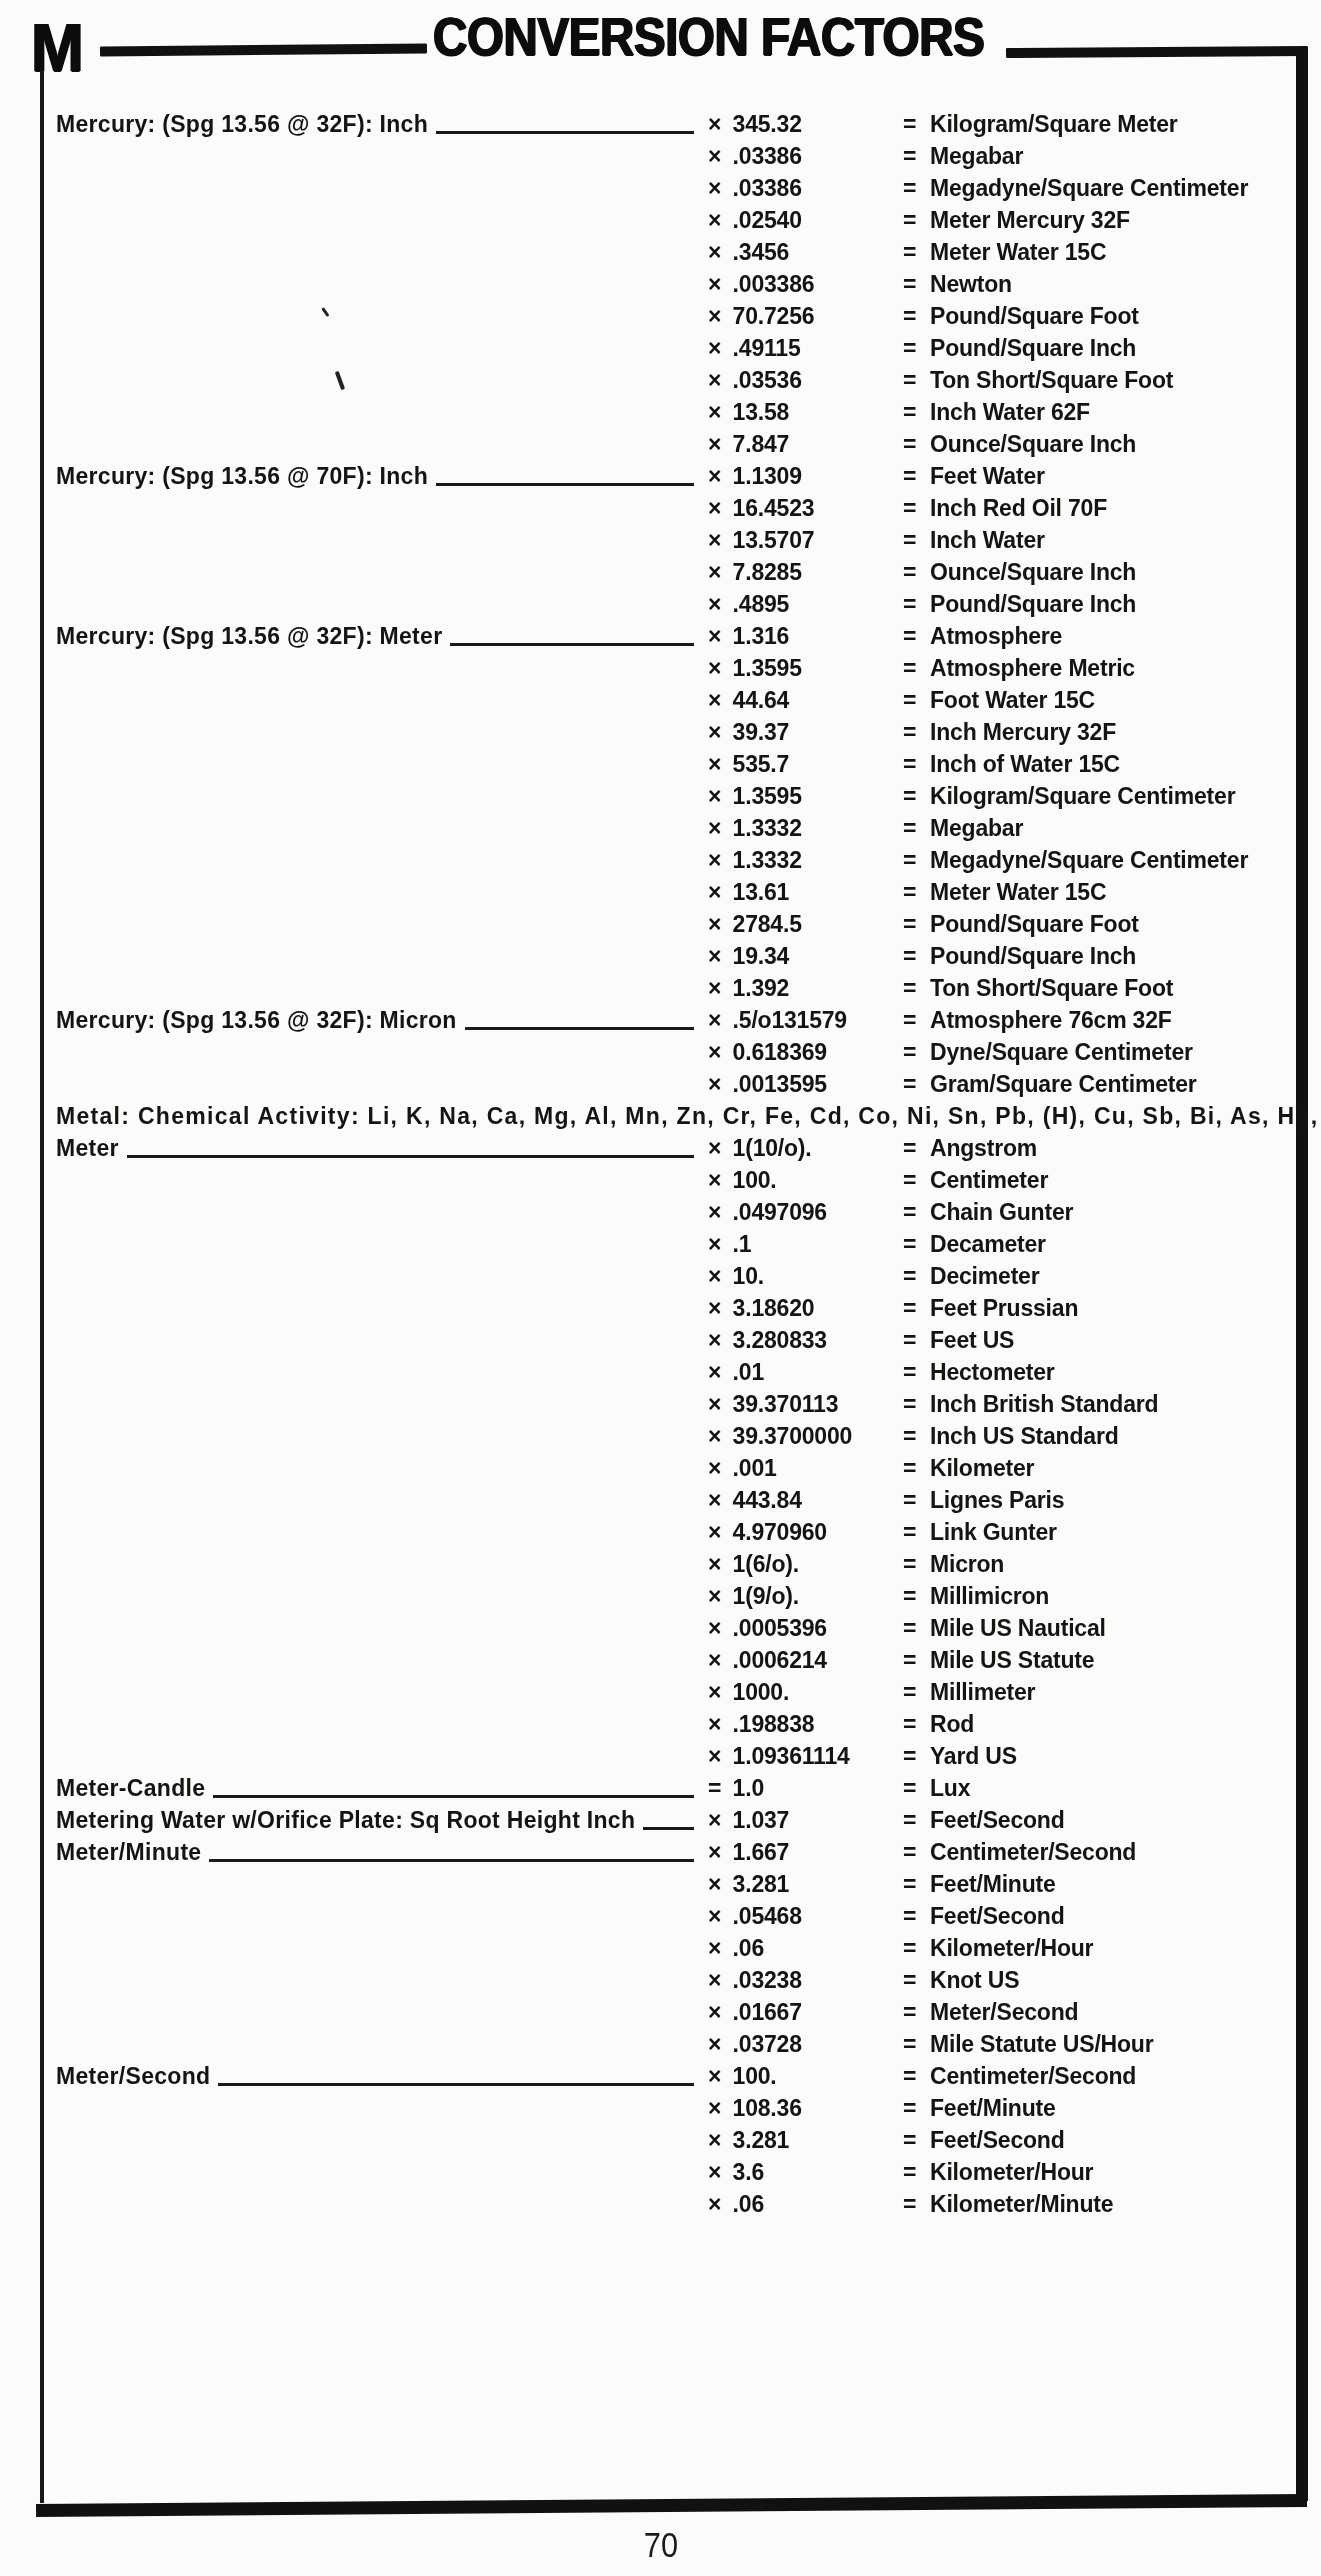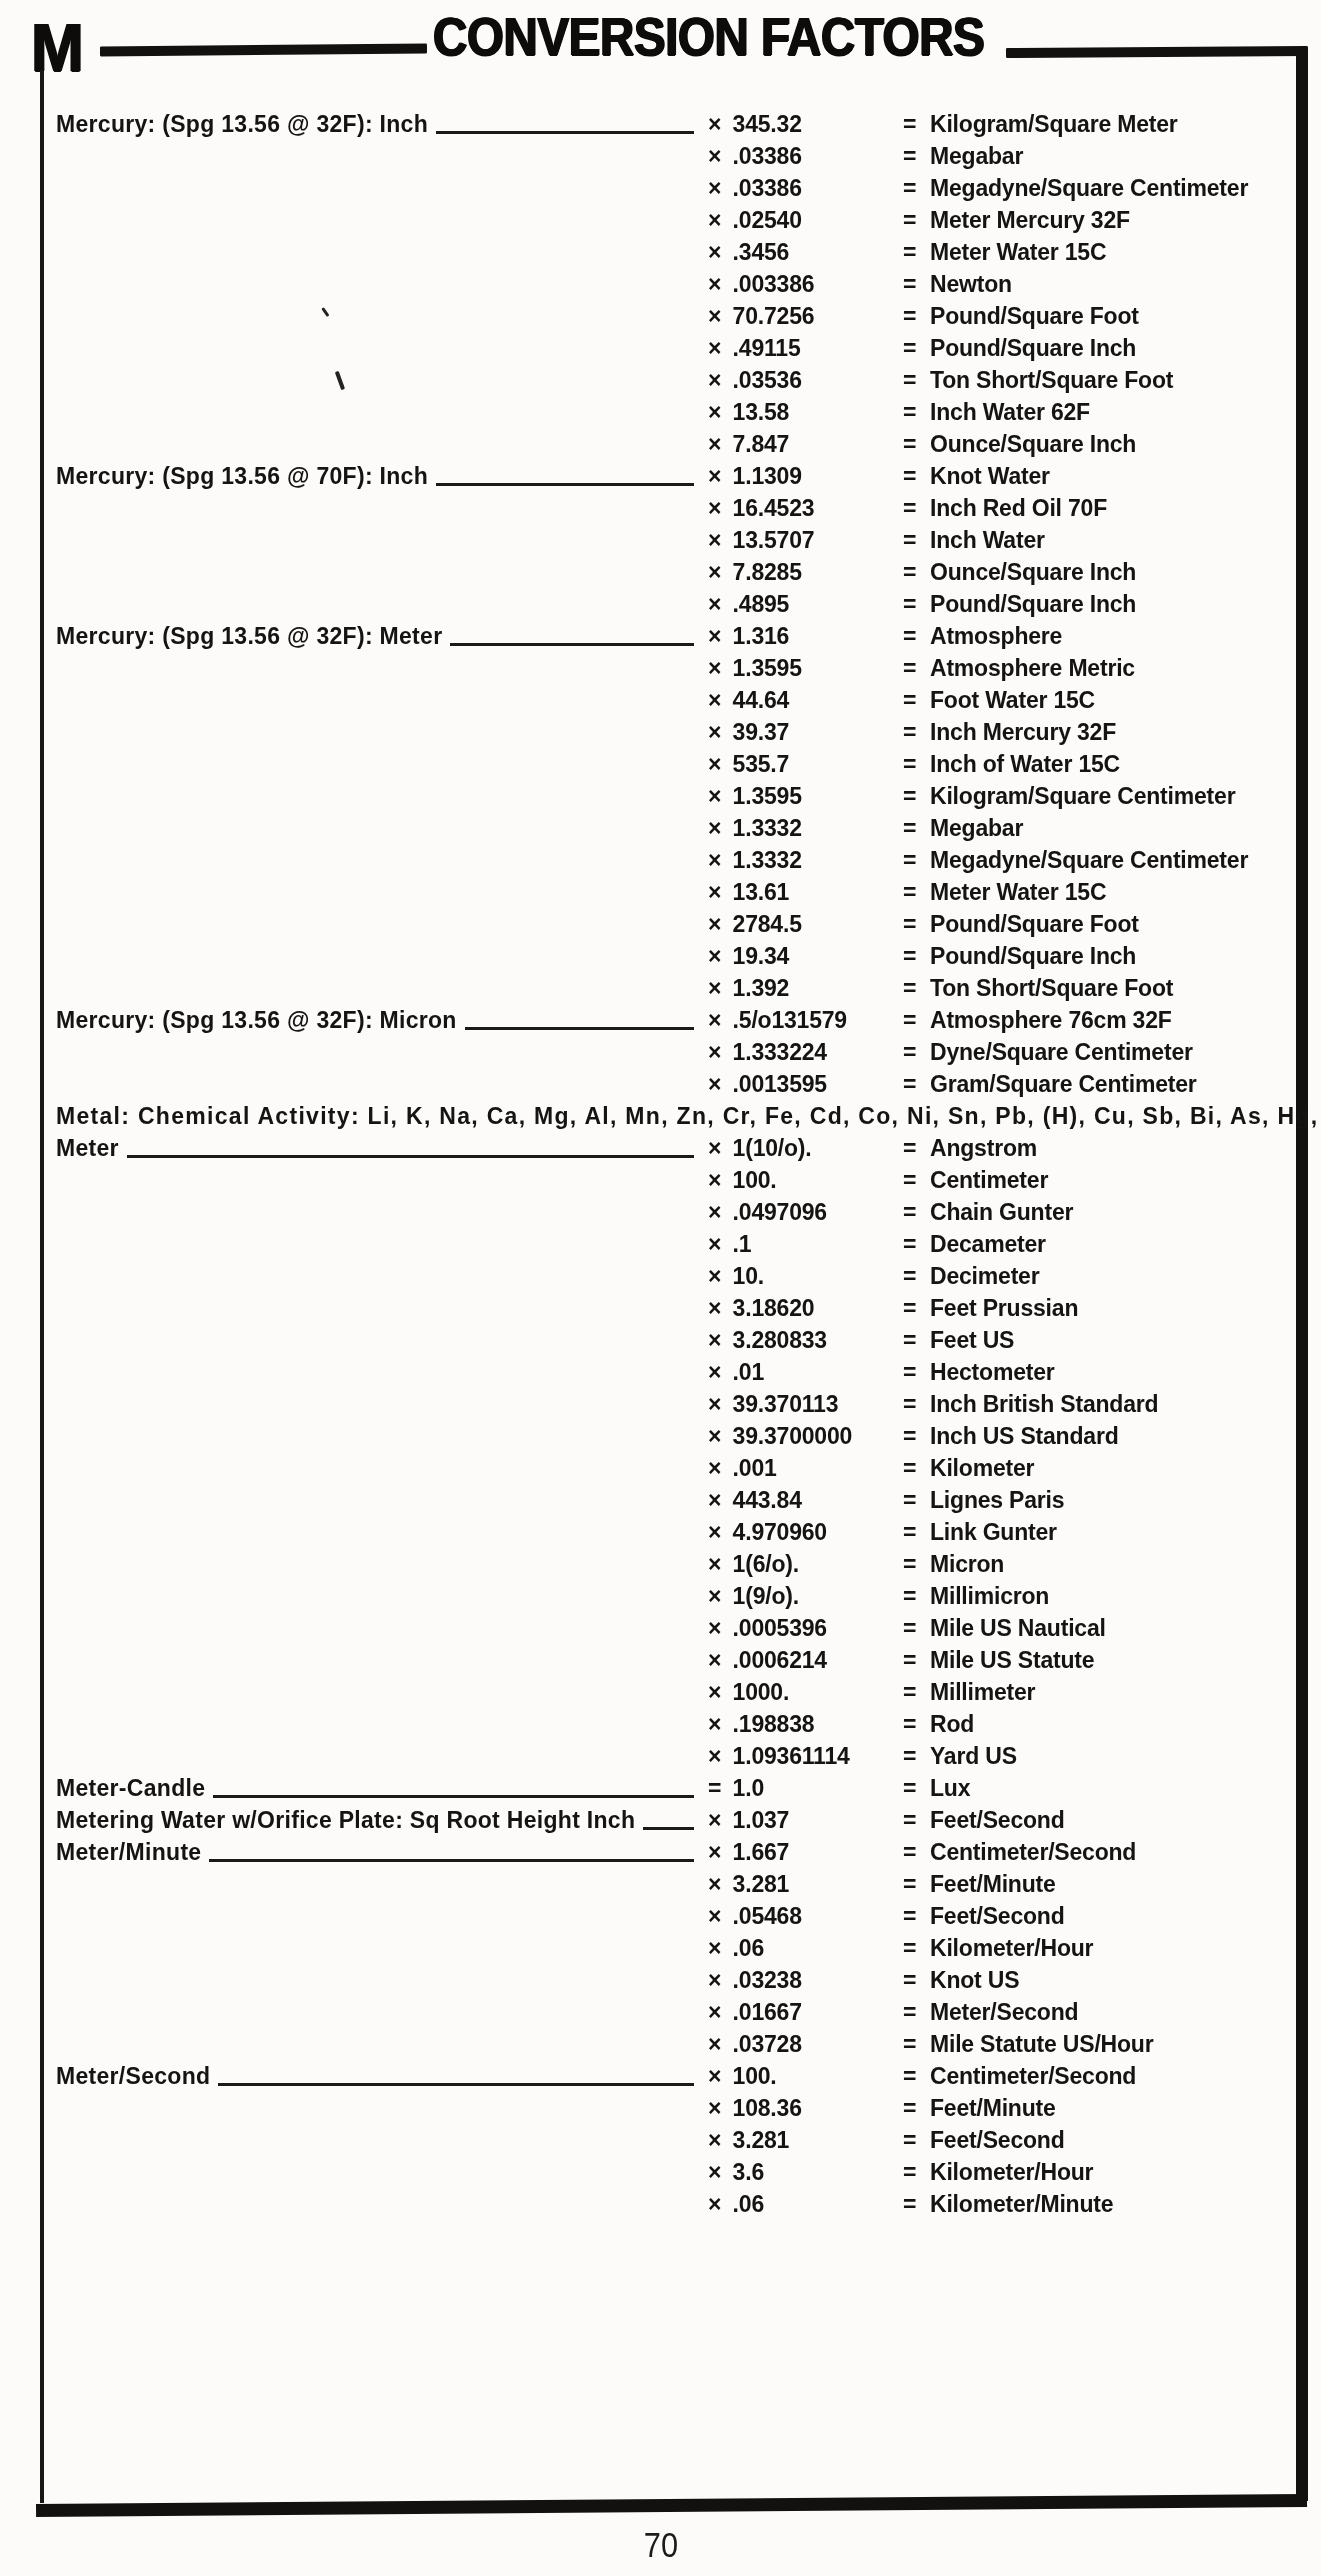--- a/index.html
+++ b/index.html
@@ -187,21 +187,21 @@
         <div class="lwrap">
           <span class="label">Mercury: (Spg 13.56 @ 70F): Inch</span>
           <span class="leader"></span>
         </div>
         <div class="fcol">
           <span class="op">×</span>
           <span class="val">1.1309</span>
         </div>
         <div class="ucol">
           <span class="eq">=</span>
-          <span class="unit">Knot Water</span>
+          <span class="unit">Feet Water</span>
         </div>
       </div>
       <div class="row">
         <div class="fcol">
           <span class="op">×</span>
           <span class="val">16.4523</span>
         </div>
         <div class="ucol">
           <span class="eq">=</span>
           <span class="unit">Inch Red Oil 70F</span>
@@ -371,21 +371,21 @@
           <span class="val">.5/o131579</span>
         </div>
         <div class="ucol">
           <span class="eq">=</span>
           <span class="unit">Atmosphere 76cm 32F</span>
         </div>
       </div>
       <div class="row">
         <div class="fcol">
           <span class="op">×</span>
-          <span class="val">1.333224</span>
+          <span class="val">0.618369</span>
         </div>
         <div class="ucol">
           <span class="eq">=</span>
           <span class="unit">Dyne/Square Centimeter</span>
         </div>
       </div>
       <div class="row">
         <div class="fcol">
           <span class="op">×</span>
           <span class="val">.0013595</span>

